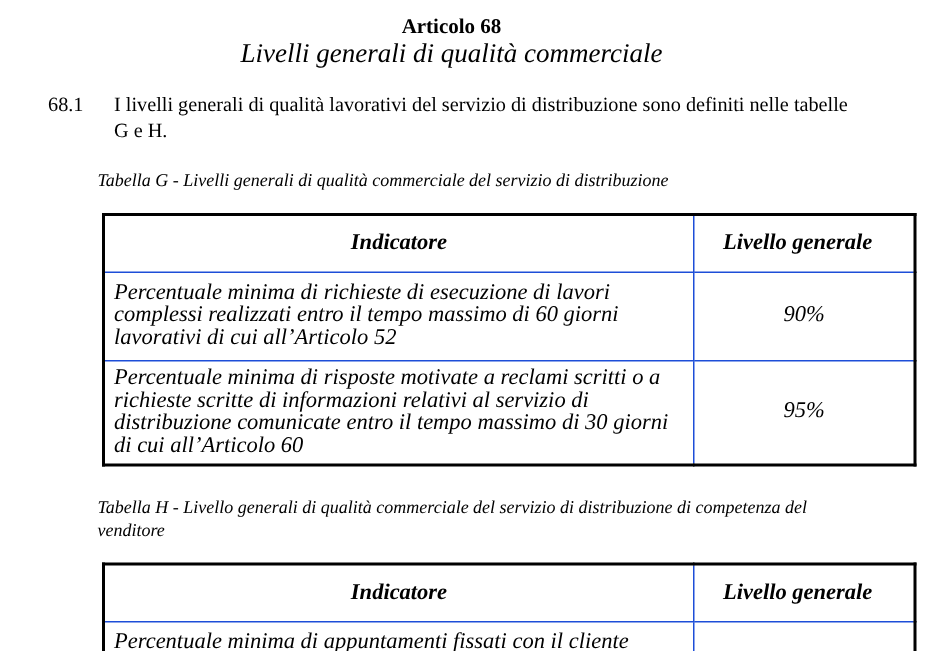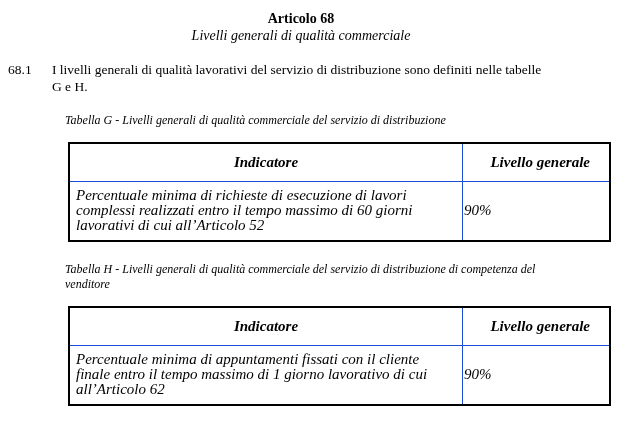--- a/index.html
+++ b/index.html
@@ -21,28 +21,28 @@
     padding-left: 32px;
     padding-right: 50px;
     text-align: center;
   }
   .article-title {
     font-size: 14px;
     font-weight: bold;
     line-height: 17px;
   }
   .article-subtitle {
-    font-size: 14px;
+    font-size: 18px;
     font-style: italic;
     line-height: 17px;
   }
   .clause {
     display: flex;
     margin-top: 18px;
-    margin-left: 8px;
+    margin-left: 32px;
     width: 538px;
   }
   .clause-num {
     flex: 0 0 44px;
     font-size: 13.5px;
     line-height: 16.5px;
   }
   .clause-text {
     flex: 1 1 auto;
     font-size: 13.5px;
@@ -77,29 +77,30 @@
   th.col-ind {
     width: 380px;
     height: 33px;
     text-align: center;
     font-weight: bold;
     padding: 2px 6px;
   }
   th.col-lvl {
     width: 108px;
     height: 33px;
-    text-align: right;
+    text-align: left;
     font-weight: bold;
     padding: 2px 19px;
   }
   td.ind-cell {
     padding: 4px 6px;
     text-align: left;
   }
   td.lvl-cell {
+    text-align: center;
   }
   .row-tall td { height: 50px; }
   .row-mid td { height: 48px; }
 </style>
 </head>
 <body>
 
 <div class="page">
 
   <div class="title-block">
@@ -119,24 +120,28 @@
       <tr>
         <th class="col-ind">Indicatore</th>
         <th class="col-lvl">Livello generale</th>
       </tr>
     </thead>
     <tbody>
       <tr class="row-tall">
         <td class="ind-cell">Percentuale minima di richieste di esecuzione di lavori complessi realizzati entro il tempo massimo di 60 giorni lavorativi di cui all’Articolo 52</td>
         <td class="lvl-cell">90%</td>
       </tr>
+      <tr class="row-mid">
+        <td class="ind-cell">Percentuale minima di risposte motivate a reclami scritti o a richieste scritte di informazioni relativi al servizio di distribuzione comunicate entro il tempo massimo di 30 giorni di cui all’Articolo 60</td>
+        <td class="lvl-cell">95%</td>
+      </tr>
     </tbody>
   </table>
 
-  <p class="caption caption-h">Tabella H - Livelli generali di qualità commerciale del servizio di distribuzione di competenza del venditore</p>
+  <p class="caption caption-h">Tabella H - Livello generali di qualità commerciale del servizio di distribuzione di competenza del venditore</p>
 
   <table class="qtable qtable-h">
     <thead>
       <tr>
         <th class="col-ind">Indicatore</th>
         <th class="col-lvl">Livello generale</th>
       </tr>
     </thead>
     <tbody>
       <tr class="row-tall">

